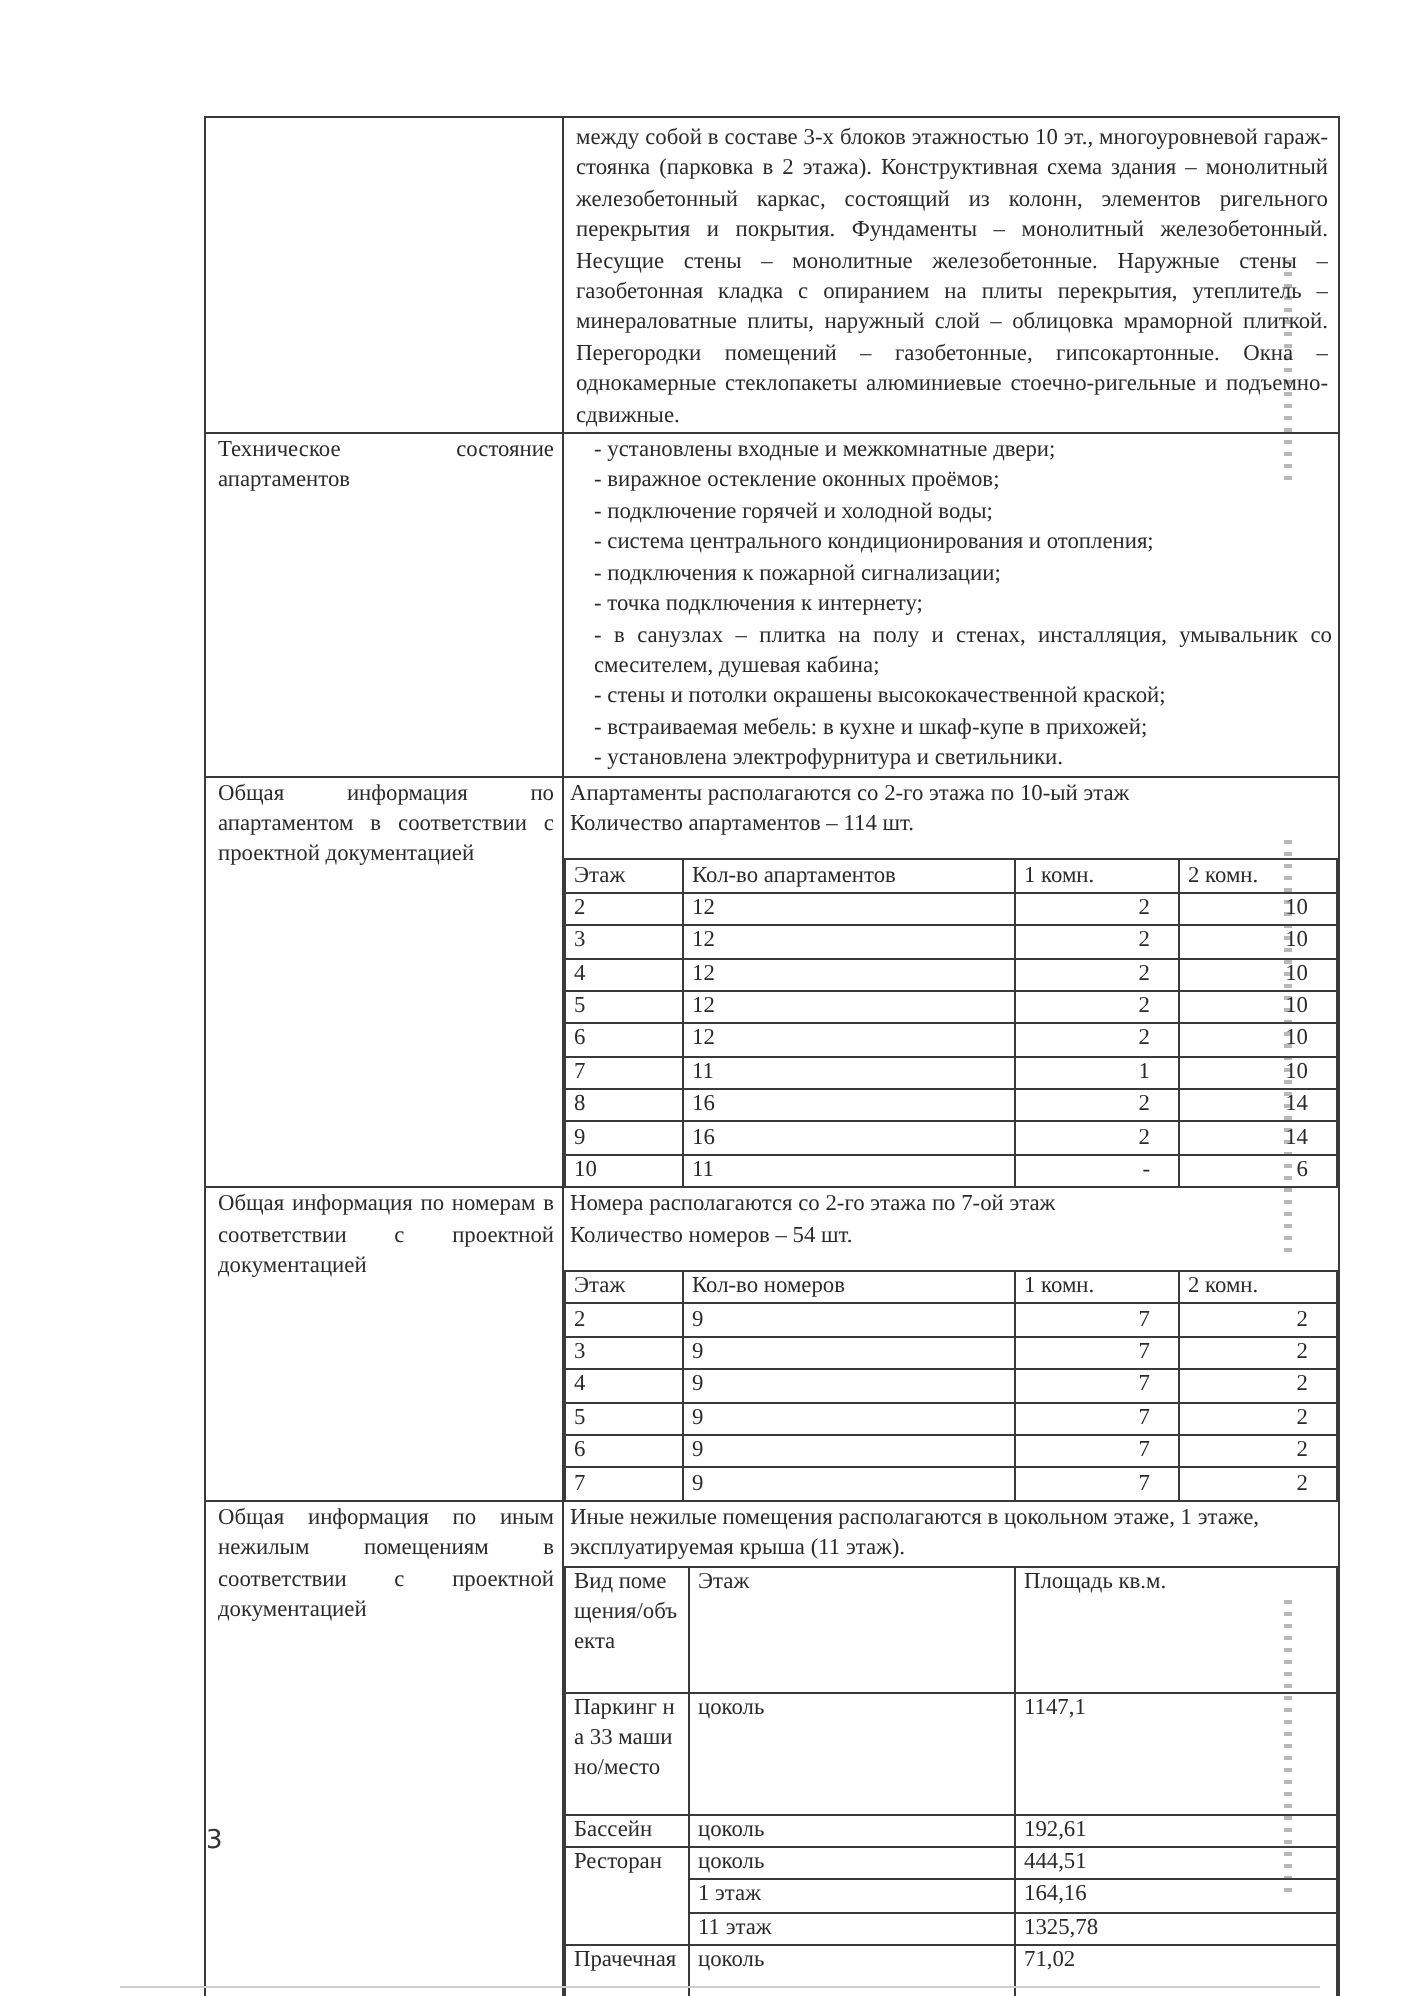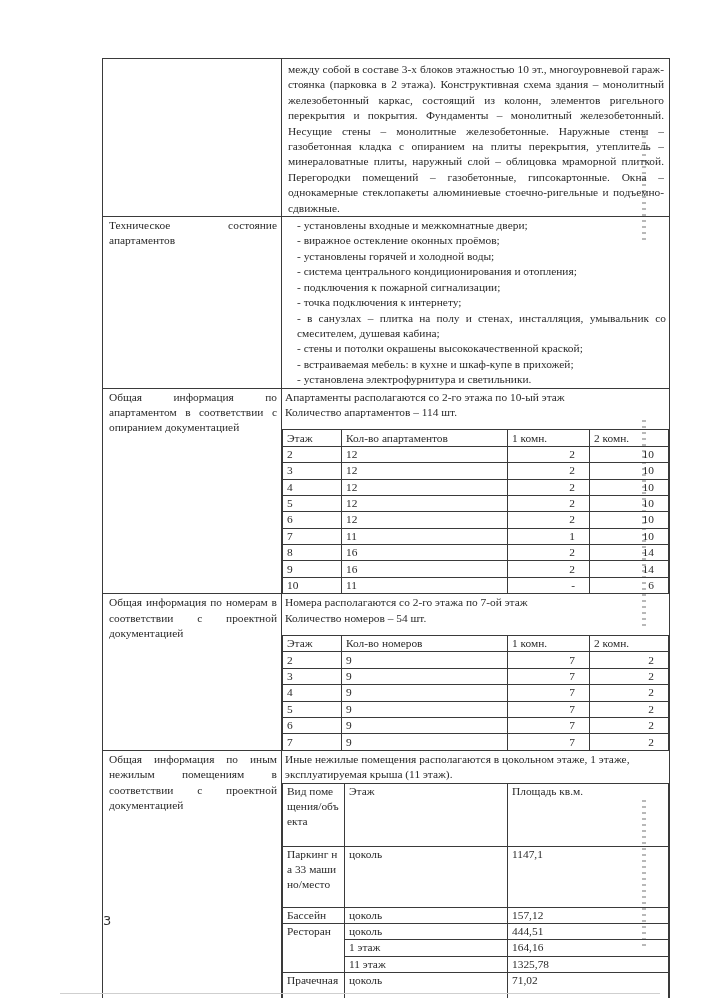--- a/index.html
+++ b/index.html
@@ -56,33 +56,33 @@
         <td class="rcell">
           <p class="para just" style="padding:2px 2px 0 3px;">между собой в составе 3-х блоков этажностью 10 эт., многоуровневой гараж-стоянка (парковка в 2 этажа). Конструктивная схема здания – монолитный железобетонный каркас, состоящий из колонн, элементов ригельного перекрытия и покрытия. Фундаменты – монолитный железобетонный. Несущие стены – монолитные железобетонные. Наружные стены – газобетонная кладка с опиранием на плиты перекрытия, утеплитель – минераловатные плиты, наружный слой – облицовка мраморной плиткой. Перегородки помещений – газобетонные, гипсокартонные. Окна – однокамерные стеклопакеты алюминиевые стоечно-ригельные и подъемно-сдвижные.</p>
         </td>
       </tr>
 
       <tr>
         <td class="lcell">Техническое состояние апартаментов</td>
         <td class="rcell" style="padding-left:1px !important;">
           <p class="li">- установлены входные и межкомнатные двери;</p>
           <p class="li">- виражное остекление оконных проёмов;</p>
-          <p class="li">- установлены горячей и холодной воды;</p>
+          <p class="li">- подключение горячей и холодной воды;</p>
           <p class="li">- система центрального кондиционирования и отопления;</p>
           <p class="li">- подключения к пожарной сигнализации;</p>
           <p class="li">- точка подключения к интернету;</p>
           <p class="li just">- в санузлах – плитка на полу и стенах, инсталляция, умывальник со смесителем, душевая кабина;</p>
           <p class="li">- стены и потолки окрашены высококачественной краской;</p>
           <p class="li">- встраиваемая мебель: в кухне и шкаф-купе в прихожей;</p>
           <p class="li">- установлена электрофурнитура и светильники.</p>
         </td>
       </tr>
 
       <tr>
-        <td class="lcell">Общая информация по апартаментом в соответствии с опиранием документацией</td>
+        <td class="lcell">Общая информация по апартаментом в соответствии с проектной документацией</td>
         <td style="padding:0;">
           <div class="intro">Апартаменты располагаются со 2-го этажа по 10-ый этаж</div>
           <div class="intro" style="padding-top:0;">Количество апартаментов – 114 шт.</div>
           <table class="inner">
             <colgroup>
                 <col style="width:59px">
                 <col style="width:166px">
                 <col style="width:82px">
                 <col>
               </colgroup>
@@ -229,21 +229,21 @@
               <td class="c">Площадь кв.м.</td>
             </tr>
             <tr>
               <td style="height:60px;word-break:break-all;">Паркинг на 33 машино/место</td>
               <td>цоколь</td>
               <td>1147,1</td>
             </tr>
             <tr>
               <td>Бассейн</td>
               <td>цоколь</td>
-              <td>157,12</td>
+              <td>192,61</td>
             </tr>
             <tr>
               <td rowspan="3">Ресторан</td>
               <td>цоколь</td>
               <td>444,51</td>
             </tr>
             <tr>
               <td>1 этаж</td>
               <td>164,16</td>
             </tr>

